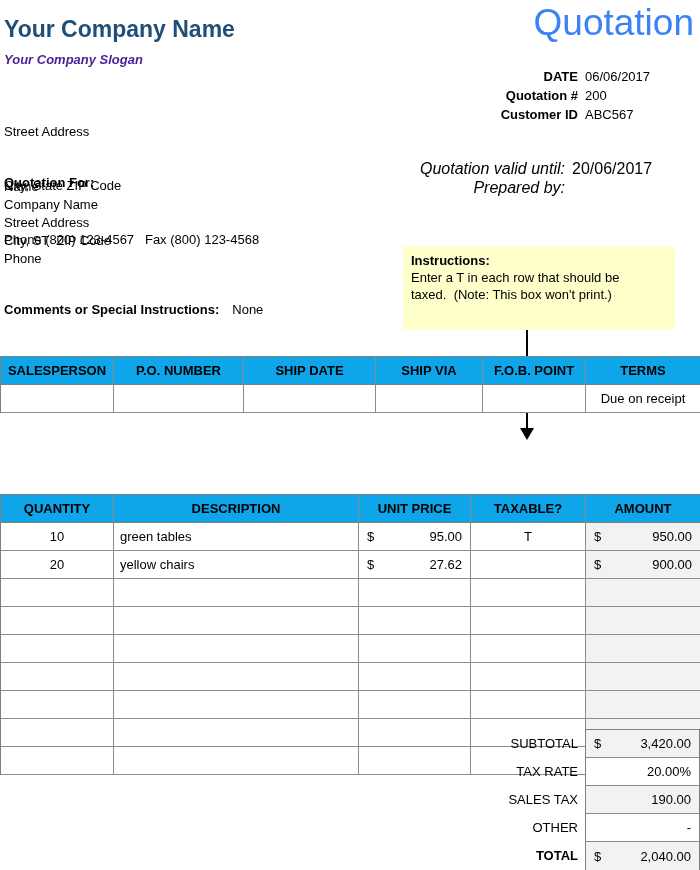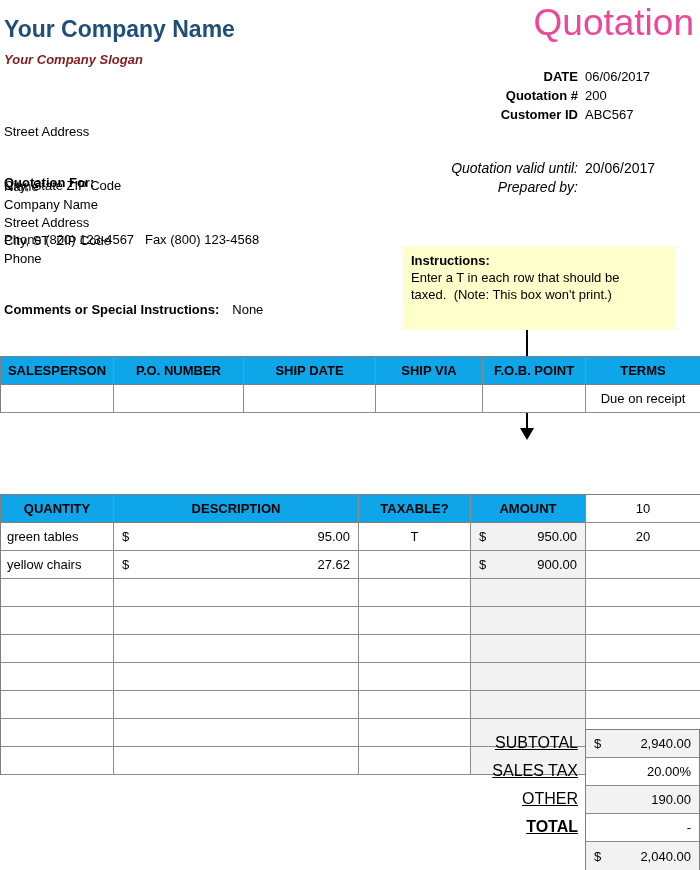--- a/index.html
+++ b/index.html
@@ -5,30 +5,30 @@
   html,body{margin:0;padding:0;background:#fff;}
   .page{
     position:relative;width:700px;height:870px;background:#ffffff;
     font-family:"Liberation Sans","DejaVu Sans",sans-serif;color:#000;overflow:hidden;
   }
   .abs{position:absolute;}
   .pre{white-space:pre-wrap;}
 
   
   .company-name{left:4px;top:16px;font-size:23px;font-weight:bold;color:#1F4E79;}
-  .slogan{left:4px;top:52px;font-size:13px;font-weight:bold;font-style:italic;color:#7f1d1d;}
+  .slogan{left:4px;top:52px;font-size:13px;font-weight:bold;font-style:italic;color:#4c1d95;}
   .address{left:4px;top:87px;font-size:13px;line-height:18px;}
-  .quote-title{right:6px;top:2px;font-size:37px;color:#ec4899;}
+  .quote-title{right:6px;top:2px;font-size:37px;color:#3b82f6;}
 
   
   .meta-row{position:absolute;left:300px;width:395px;height:19px;font-size:13px;}
   .meta-label{position:absolute;right:117px;top:0;font-weight:bold;white-space:nowrap;}
   .meta-value{position:absolute;left:285px;top:0;white-space:nowrap;}
 
-  .validity-row{position:absolute;left:300px;width:395px;height:19px;font-size:14px;}
+  .validity-row{position:absolute;left:287px;width:395px;height:19px;font-size:16px;}
   .validity-label{position:absolute;right:117px;top:0;font-style:italic;white-space:nowrap;}
   .validity-value{position:absolute;left:285px;top:0;white-space:nowrap;}
 
   
   .quote-for-label{left:4px;top:159px;font-size:13px;font-weight:bold;margin-top:16px;}
   .quote-for-lines{left:4px;top:178px;font-size:13px;line-height:18px;}
 
   
   .comments{left:4px;top:302px;font-size:13px;}
   .comments b{font-weight:bold;}
@@ -59,21 +59,21 @@
     box-sizing:border-box;height:28px;border-right:1px solid #8C8C8C;border-bottom:1px solid #8C8C8C;
     display:flex;align-items:center;justify-content:center;font-size:13px;background:#fff;overflow:hidden;
   }
   .cell.hdr{background:#0ea5e9;font-weight:bold;border-bottom:1px solid #7F7F7F;}
   .cell.left{justify-content:flex-start;padding-left:6px;}
   .cell.money{justify-content:space-between;padding:0 8px;}
   .cell.shade{background:#F2F2F2;}
 
   
   .totals-labels{left:0;top:729px;width:578px;}
-  .total-label-row{height:28px;display:flex;align-items:center;justify-content:flex-end;font-size:16px;padding-right:0;text-decoration:underline;}
+  .total-label-row{height:28px;display:flex;align-items:center;justify-content:flex-end;font-size:13px;padding-right:0;}
   .total-label-row.bold{font-weight:bold;}
   .totals-box{left:585px;top:729px;width:115px;box-sizing:border-box;border:1px solid #7F7F7F;background:#fff;}
   .total-amount{
     box-sizing:border-box;height:28px;display:flex;align-items:center;justify-content:space-between;
     font-size:13px;padding:0 8px;border-bottom:1px solid #8C8C8C;
   }
   .total-amount:last-child{border-bottom:none;}
   .total-amount.shade{background:#F2F2F2;}
   .ta-cur{min-width:10px;text-align:left;}
   .ta-val{text-align:right;}
@@ -149,20 +149,21 @@
     <div class="cell"></div>
     <div class="cell"></div>
     <div class="cell"></div>
     <div class="cell"></div>
     <div class="cell">Due on receipt</div>
   </div>
 
   <div class="abs grid items-table">
     <div class="cell hdr">QUANTITY</div>
     <div class="cell hdr">DESCRIPTION</div>
+    <div class="cell hdr">UNIT PRICE</div>
     <div class="cell hdr">TAXABLE?</div>
     <div class="cell hdr">AMOUNT</div>
 
     <div class="cell">10</div>
     <div class="cell left">green tables</div>
     <div class="cell money">
       <span>$</span>
       <span>95.00</span>
     </div>
     <div class="cell">T</div>
@@ -215,29 +216,30 @@
       <div class="cell shade"></div>
     <div class="cell"></div>
       <div class="cell left"></div>
       <div class="cell money"></div>
       <div class="cell"></div>
       <div class="cell shade"></div>
   </div>
 
   <div class="abs totals-labels">
     <div class="total-label-row">SUBTOTAL</div>
+    <div class="total-label-row">TAX RATE</div>
     <div class="total-label-row">SALES TAX</div>
     <div class="total-label-row">OTHER</div>
     <div class="total-label-row bold">TOTAL</div>
   </div>
 
   <div class="abs totals-box">
     <div class="total-amount shade">
       <span class="ta-cur">$</span>
-      <span class="ta-val">2,940.00</span>
+      <span class="ta-val">3,420.00</span>
     </div>
     <div class="total-amount">
       <span class="ta-cur"></span>
       <span class="ta-val">20.00%</span>
     </div>
     <div class="total-amount shade">
       <span class="ta-cur"></span>
       <span class="ta-val">190.00</span>
     </div>
     <div class="total-amount">

